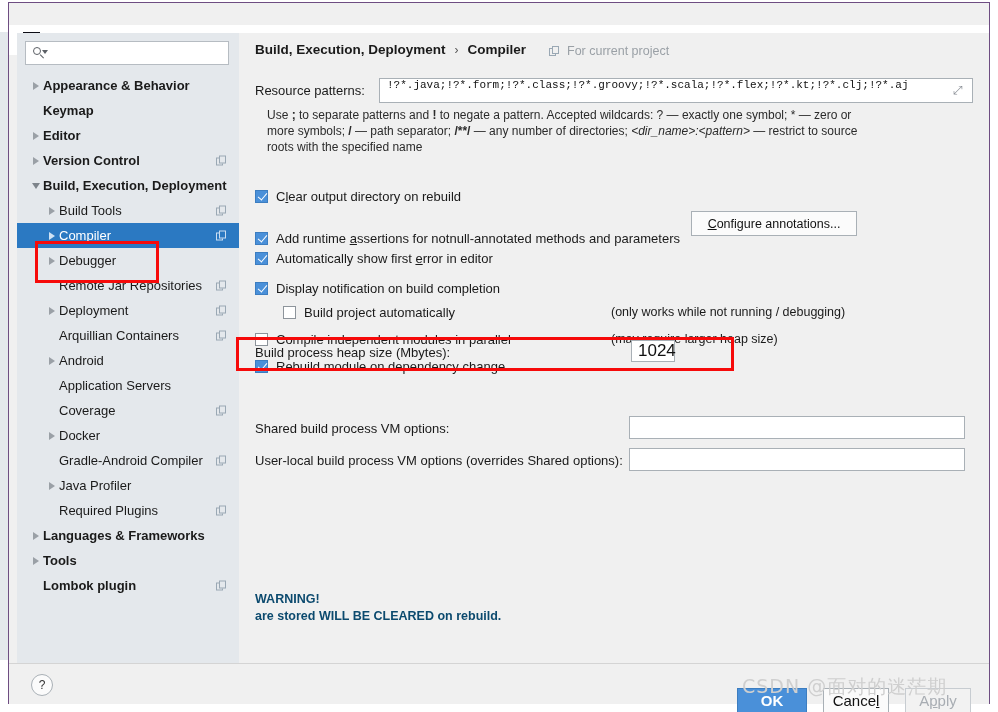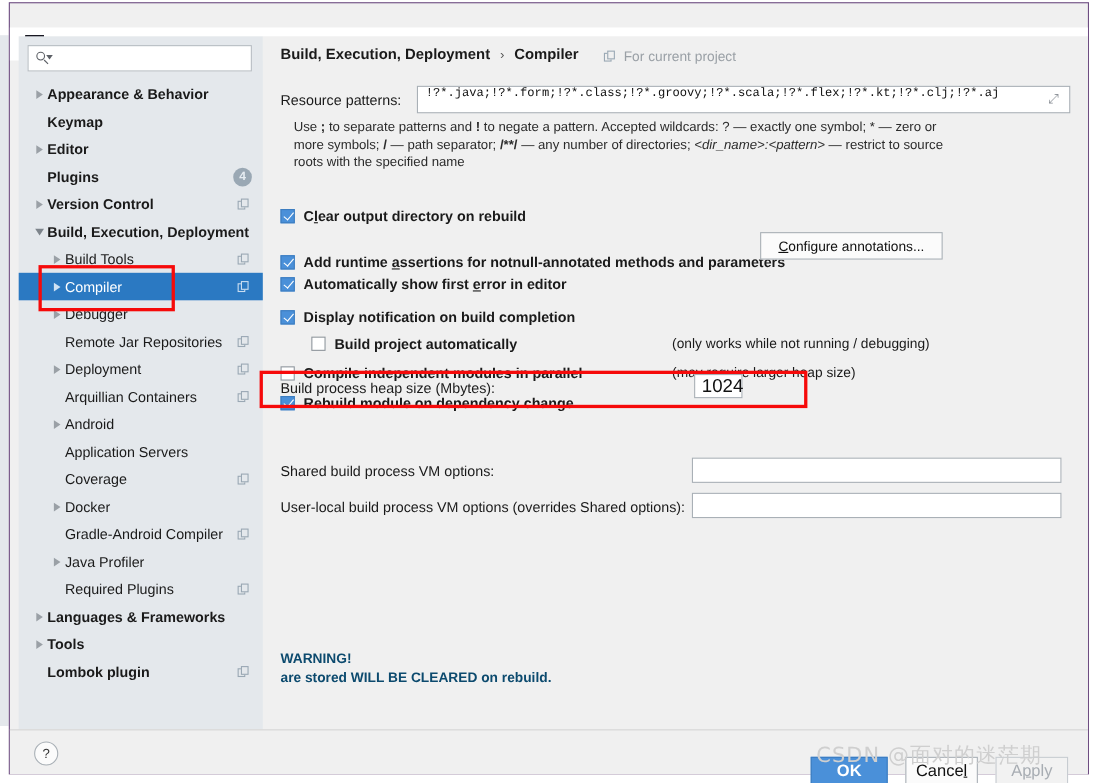--- a/index.html
+++ b/index.html
@@ -250,21 +250,20 @@
     margin-left: 12px;
   }
   .help-text i { font-style: italic; }
   .help-text b { font-weight: bold; font-style: normal; }
 
   
   .cb-row {
     position: absolute; left: 16px;
     display: flex; align-items: center;
     height: 20px;
-    font-weight: bold;
   }
   .cbox {
     width: 13px; height: 13px;
     border: 1px solid #8d949b;
     background: #ffffff;
     flex: 0 0 auto;
     position: relative;
     cursor: pointer;
   }
   .cbox.on {
@@ -458,28 +457,20 @@
             <div class="tree-row bold">
               <div style="width: 12px; flex: 0 0 auto;"></div>
               <div class="tw-slot">
                 <div class="tw"></div>
               </div>
               <span class="tree-label">Editor</span>
             </div>
             <div class="tree-row bold">
               <div style="width: 12px; flex: 0 0 auto;"></div>
               <div class="tw-slot">
-                <div class="tw none"></div>
-              </div>
-              <span class="tree-label">Plugins</span>
-              <span class="badge">4</span>
-            </div>
-            <div class="tree-row bold">
-              <div style="width: 12px; flex: 0 0 auto;"></div>
-              <div class="tw-slot">
                 <div class="tw"></div>
               </div>
               <span class="tree-label">Version Control</span>
               <span class="copy-icon">
                 <span class="b b1"></span>
                 <span class="b b2"></span>
               </span>
             </div>
             <div class="tree-row bold">
               <div style="width: 12px; flex: 0 0 auto;"></div>

